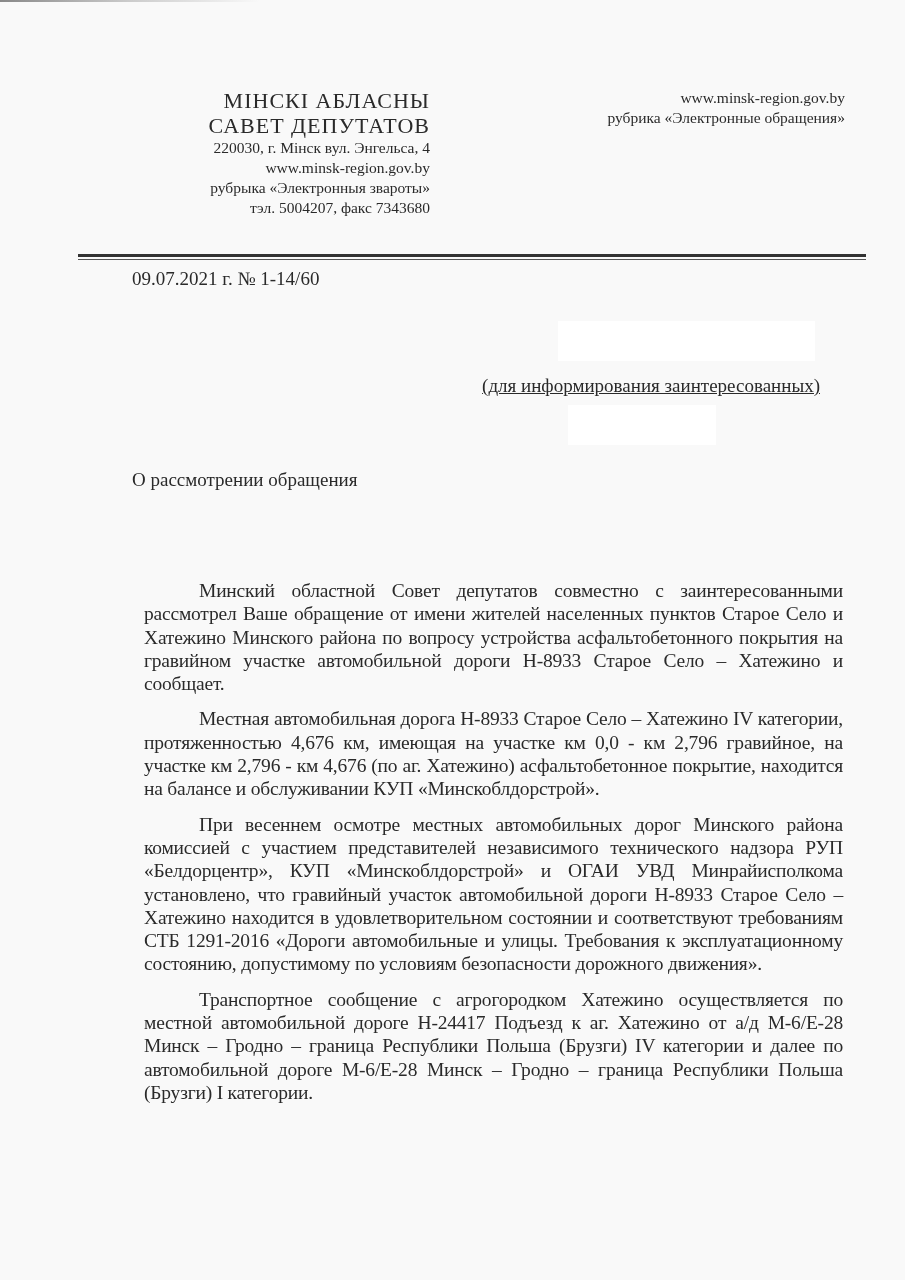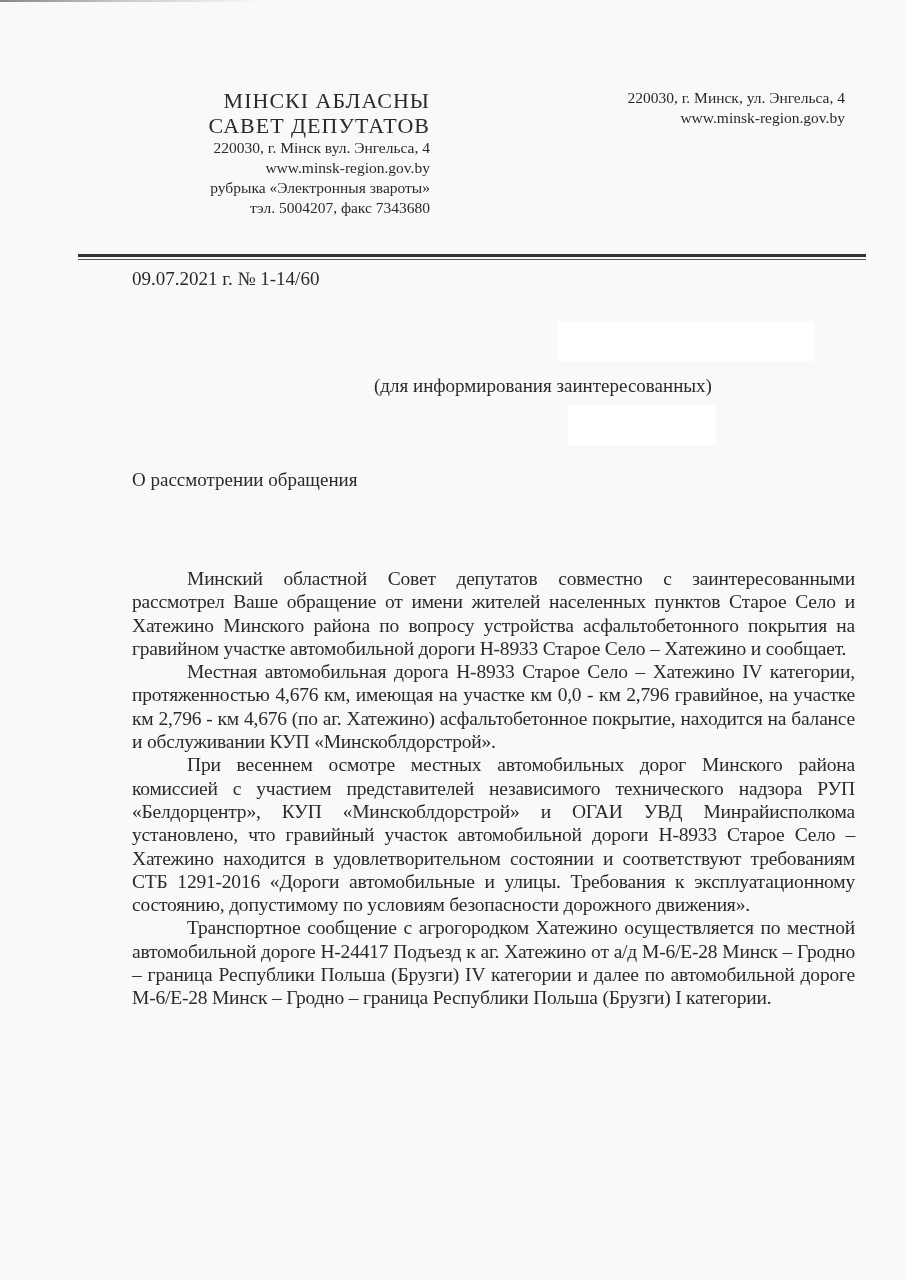--- a/index.html
+++ b/index.html
@@ -35,35 +35,35 @@
   .doc-ref {
     position: absolute; left: 132px; top: 268px;
     font-size: 19px;
   }
   .redact {
     position: absolute; background: #ffffff;
   }
   .redact.r1 { left: 558px; top: 321px; width: 257px; height: 40px; }
   .redact.r2 { left: 568px; top: 405px; width: 148px; height: 40px; }
   .addressee {
-    position: absolute; left: 374px; top: 375px; width: 430px;
-    font-size: 19px; text-align: left;
+    position: absolute; left: 390px; top: 375px; width: 430px;
+    font-size: 19px; text-align: right; text-decoration: underline;
   }
   .subject {
     position: absolute; left: 132px; top: 469px;
     font-size: 19px;
   }
   .body-text {
     position: absolute; left: 132px; top: 567px; width: 723px;
     font-family: "Liberation Sans Narrow", "Liberation Serif", serif;
     font-size: 19.5px; line-height: 23.3px;
     text-align: justify;
   }
   .body-text p {
-    margin: 0;
+    margin: 12px;
     text-indent: 55px;
     letter-spacing: -0.2px;
   }
 </style>
 </head>
 <body>
 
 <div class="top-shadow"></div>
 
 <div class="header-col left">
@@ -76,22 +76,22 @@
     <div>www.minsk-region.gov.by</div>
     <div>рубрыка «Электронныя звароты»</div>
     <div>тэл. 5004207, факс 7343680</div>
   </div>
 </div>
 
 <div class="header-col right">
   <div class="org-name">
   </div>
   <div class="contacts">
-    <div>220030, г. Минск, ул. Энгельса, 4</div>
     <div>www.minsk-region.gov.by</div>
+    <div>рубрика «Электронные обращения»</div>
   </div>
 </div>
 
 <div class="rule thick"></div>
 <div class="rule thin"></div>
 
 <div class="doc-ref">09.07.2021 г. № 1-14/60</div>
 
 <div class="redact r1"></div>
 <div class="addressee">(для информирования заинтересованных)</div>

